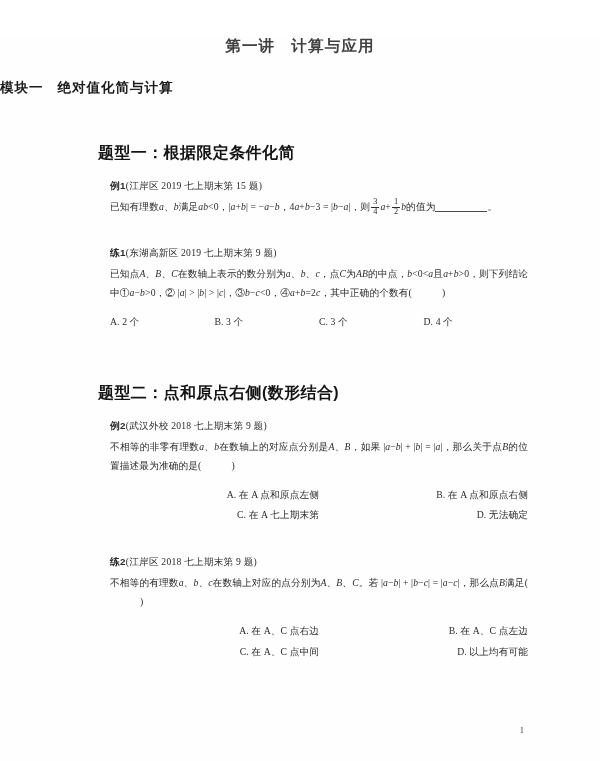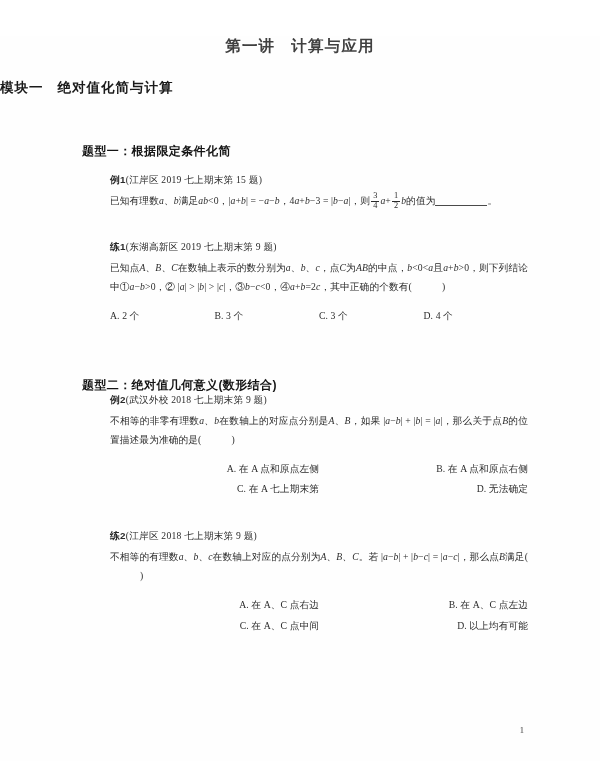--- a/index.html
+++ b/index.html
@@ -42,26 +42,26 @@
     color: #1a1a1a;
     font-family: "Liberation Sans", "DejaVu Sans", sans-serif;
   }
   .doc-subtitle .gap { display: inline-block; width: 14px; }
 
   .content {
     padding: 0 72px 0 82px;
   }
 
   .section-header {
-    font-size: 12px;
+    font-size: 16px;
     font-weight: bold;
     letter-spacing: 0.4px;
     color: #141414;
     font-family: "Liberation Sans", "DejaVu Sans", sans-serif;
-    margin: 0;
+    margin: 16px;
   }
   .sec1-wrap { margin-top: 46px; }
   .sec2-wrap { margin-top: 50px; }
 
   .qblock { margin-left: 28px; }
 
   .qlabel {
     font-size: 9.6px;
     color: #2a2a2a;
     margin: 0;
@@ -160,21 +160,21 @@
         <div class="options">
           <div class="opt">A. 2 个</div>
           <div class="opt">B. 3 个</div>
           <div class="opt">C. 3 个</div>
           <div class="opt">D. 4 个</div>
         </div>
       </div>
     </div>
 
     <div class="sec2-wrap">
-      <div class="section-header">题型二：绝对值几何意义(数形结合)</div>
+      <div class="section-header">题型二：点和原点右侧(数形结合)</div>
 
       <div class="qblock" style="">
         <div class="qlabel">
           <span class="tag">例2</span><span>(武汉外校 2018 七上期末第 9 题)</span>
         </div>
         <div class="qbody">
           <span>不相等的非零有理数</span><span class="mi">a</span><span>、</span><span class="mi">b</span><span>在数轴上的对应点分别是</span><span class="mi">A</span><span>、</span><span class="mi">B</span><span>，如果 |</span><span class="mi">a</span><span>−</span><span class="mi">b</span><span>| + |</span><span class="mi">b</span><span>| = |</span><span class="mi">a</span><span>|，那么关于点</span><span class="mi">B</span><span>的位置描述最为准确的是(</span><span class="paren"></span><span>)</span>
         </div>
         <div class="options two-col">
           <div class="opt">A. 在 A 点和原点左侧</div>

